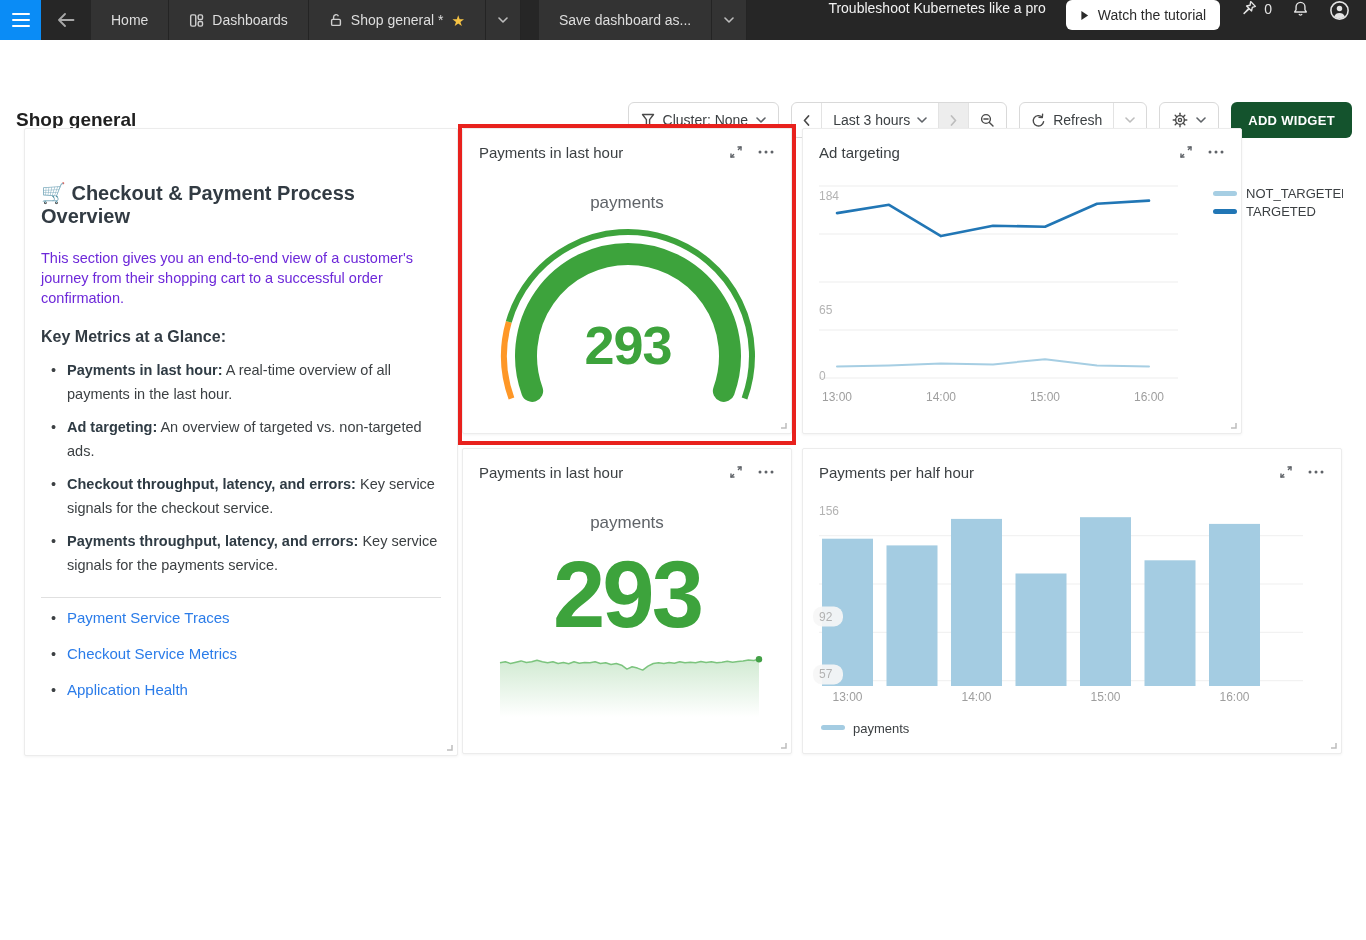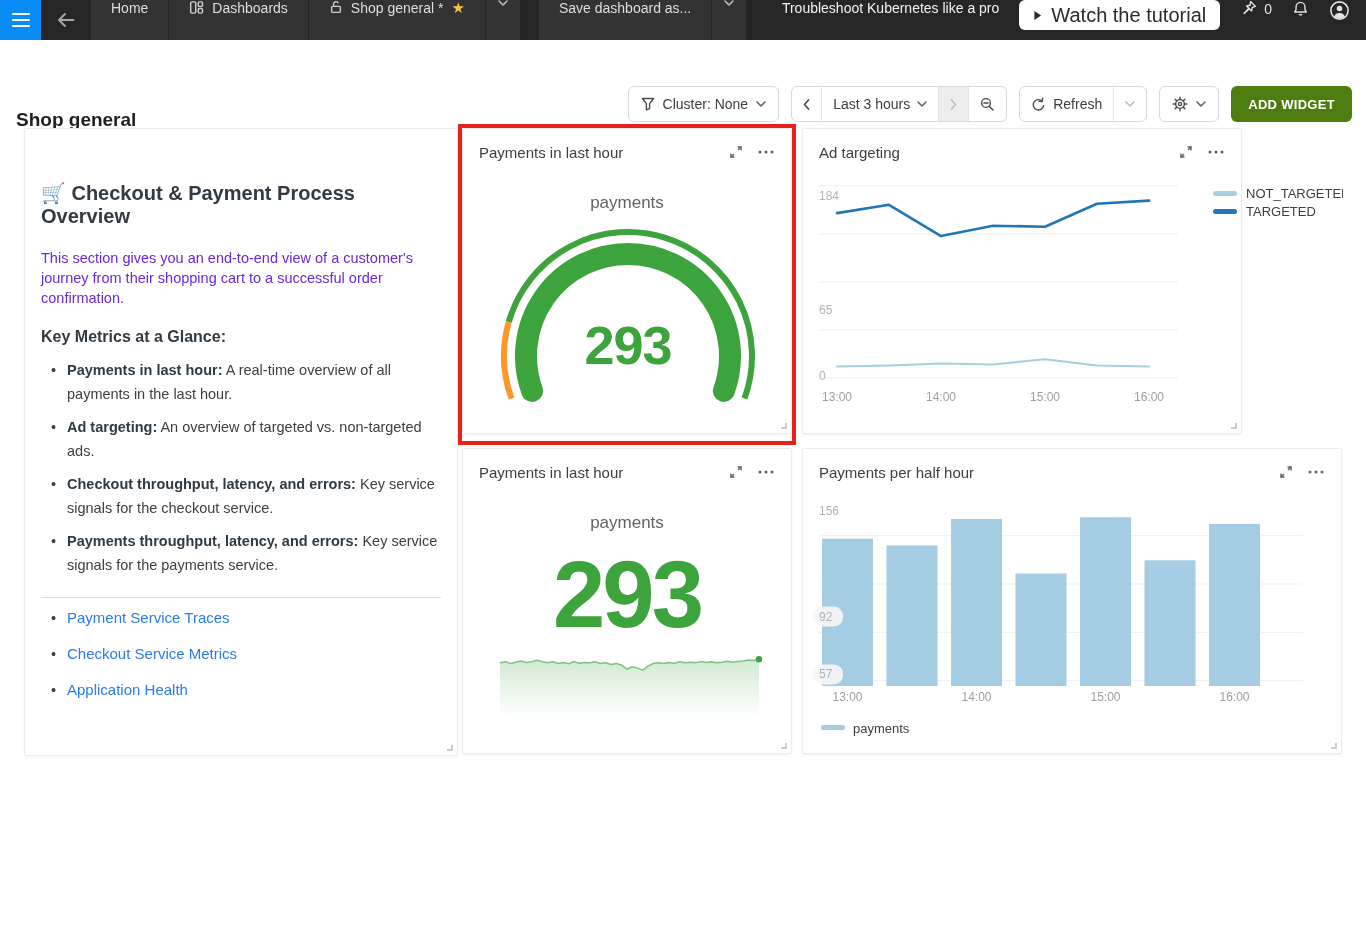--- a/index.html
+++ b/index.html
@@ -12,41 +12,41 @@
     color: #3c4043;
   }
   button { font-family: inherit; border: none; background: none; cursor: pointer; }
 
   
   .topbar { position:absolute; top:0; left:0; width:1366px; height:40px; background:#262626; display:flex; align-items:stretch; z-index:20; }
   .hamburger { width:41px; background:#0a8cf6; display:flex; flex-direction:column; justify-content:center; align-items:center; gap:3.5px; }
   .hamburger span { width:18px; height:2.6px; background:#fff; border-radius:2px; }
   .nav-back { width:50px; display:flex; align-items:center; justify-content:center; color:#a8a8a8; }
   .tabs { display:flex; align-items:stretch; }
-  .tab { background:#333333; color:#dedede; font-size:14px; display:flex; align-items:flex-start; gap:8px; padding:0 20px; border-right:1px solid #242424; }
+  .tab { background:#333333; color:#dedede; font-size:14px; display:flex; align-items:center; gap:8px; padding:0 20px; border-right:1px solid #242424; }
   .tab svg { flex:none; }
   .tab-chev { padding:0 12px; color:#bdbdbd; }
   .save-group { margin-left:18px; }
   .star { color:#f6c344; font-size:15px; line-height:1; }
   .topbar-right { margin-left:auto; display:flex; align-items:flex-start; gap:20px; padding-right:16px; }
   .promo { color:#f2f2f2; font-size:14px; }
-  .watch-btn { background:#ffffff; color:#2b2b2b; border-radius:6px; height:30px; padding:0 14px; display:flex; align-items:center; gap:9px; font-size:20px; }
+  .watch-btn { background:#ffffff; color:#2b2b2b; border-radius:6px; height:30px; padding:0 14px; display:flex; align-items:center; gap:9px; font-size:14px; }
   .icon-btn { color:#e3e3e3; display:flex; align-items:center; gap:7px; font-size:14px; }
 
   
   .page-header { position:absolute; top:40px; left:0; width:1366px; height:80px; background:#fff; }
   .page-title { position:absolute; left:16px; top:69px; font-size:19px; font-weight:700; color:#1f1f1f; }
-  .controls { position:absolute; right:14px; top:46px; display:flex; gap:12px; height:36px; }
+  .controls { position:absolute; right:14px; top:62px; display:flex; gap:12px; height:36px; }
   .ctl, .ctl-group { display:flex; align-items:stretch; background:#fff; border:1px solid #d9d9d9; border-radius:6px; color:#3c4043; font-size:14px; overflow:hidden; }
   .ctl { align-items:center; gap:8px; padding:0 12px; }
   .seg { display:flex; align-items:center; gap:7px; padding:0 11px; color:#3c4043; font-size:14px; }
   .seg + .seg { border-left:1px solid #e3e3e3; }
   .seg.disabled { background:#ededed; color:#b9b9b9; cursor:default; }
   .seg.light { color:#c4c4c4; }
-  .add-widget { background:#4d7c0f; color:#fff; font-size:13px; font-weight:700; letter-spacing:.3px; border-radius:6px; padding:0 17px; }
+  .add-widget { background:#14532d; color:#fff; font-size:13px; font-weight:700; letter-spacing:.3px; border-radius:6px; padding:0 17px; }
   .chev, .chev-l { stroke:#5f6368; fill:none; stroke-width:1.6; stroke-linecap:round; stroke-linejoin:round; }
   .seg.disabled .chev-l, .seg.light .chev { stroke:#bdbdbd; }
   .hicon { stroke:#4a4a4a; fill:none; stroke-width:1.4; stroke-linecap:round; stroke-linejoin:round; }
 
   
   .card { position:absolute; background:#fff; border:1px solid #ececec; border-radius:2px; box-shadow:0 1px 3px rgba(0,0,0,.05); }
   #card-md     { left:24px;  top:128px; width:434px; height:628px; }
   #card-gauge  { left:462px; top:128px; width:330px; height:306px; }
   #card-ad     { left:802px; top:128px; width:440px; height:306px; }
   #card-number { left:462px; top:448px; width:330px; height:306px; }

